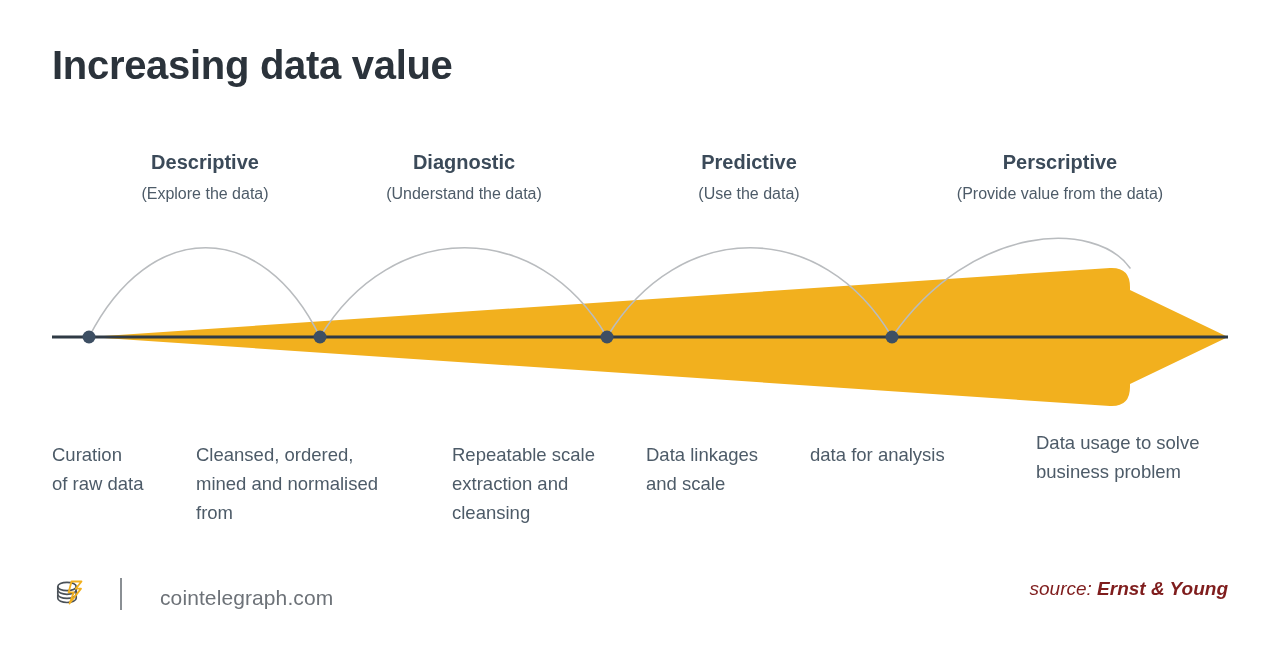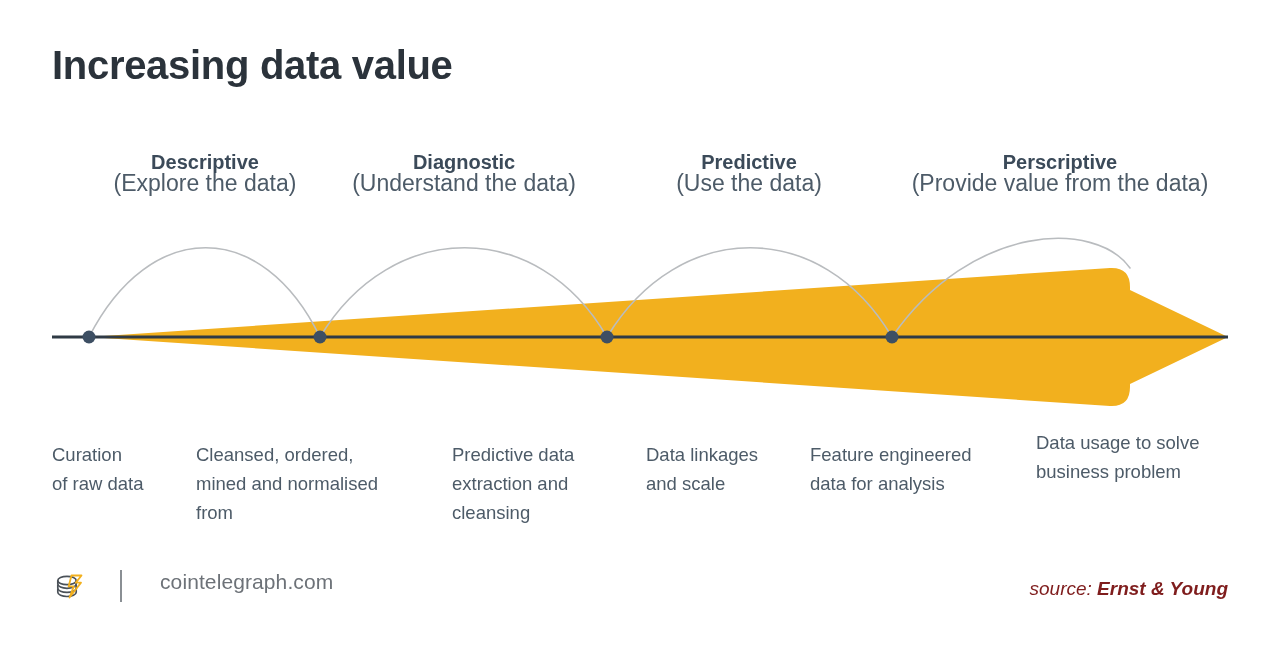--- a/index.html
+++ b/index.html
@@ -43,25 +43,26 @@
     line-height: 1.0;
   }
   .stage-title {
     font-size: 20px;
     font-weight: bold;
     color: #3b4a59;
     white-space: nowrap;
     display: block;
   }
   .stage-sub {
-    font-size: 23px;
+    font-size: 16px;
     font-weight: normal;
     color: #4d5b68;
     white-space: nowrap;
     display: block;
+    margin-top: 14px;
   }
 
   
   .diagram {
     position: absolute;
     left: 0;
     top: 210px;
     width: 1280px;
     height: 210px;
   }
@@ -75,21 +76,21 @@
     color: #4d5b68;
     font-weight: normal;
   }
 
   
   .footer-left {
     position: absolute;
     left: 52px;
     top: 570px;
     display: flex;
-    align-items: flex-start;
+    align-items: flex-end;
     height: 40px;
     gap: 12px;
   }
   .logo-mark {
     width: 34px;
     height: 34px;
     display: block;
   }
   .divider {
     width: 2px;
@@ -181,33 +182,32 @@
     <div></div>
   </div>
 
   <div class="caption" style="left:196px; top:440px; width:230px;">
     <div>Cleansed, ordered,</div>
     <div>mined and normalised</div>
     <div>from</div>
   </div>
 
   <div class="caption" style="left:452px; top:440px; width:176px;">
-    <div>Predictive data</div>
+    <div>Repeatable scale</div>
     <div>extraction and</div>
     <div>cleansing</div>
   </div>
 
   <div class="caption" style="left:646px; top:440px; width:160px;">
     <div>Data linkages</div>
     <div>and scale</div>
     <div></div>
   </div>
 
   <div class="caption" style="left:810px; top:440px; width:200px;">
-    <div>Feature engineered</div>
     <div>data for analysis</div>
     <div></div>
   </div>
 
   <div class="caption" style="left:1036px; top:428px; width:200px;">
     <div>Data usage to solve</div>
     <div>business problem</div>
     <div></div>
   </div>
 

